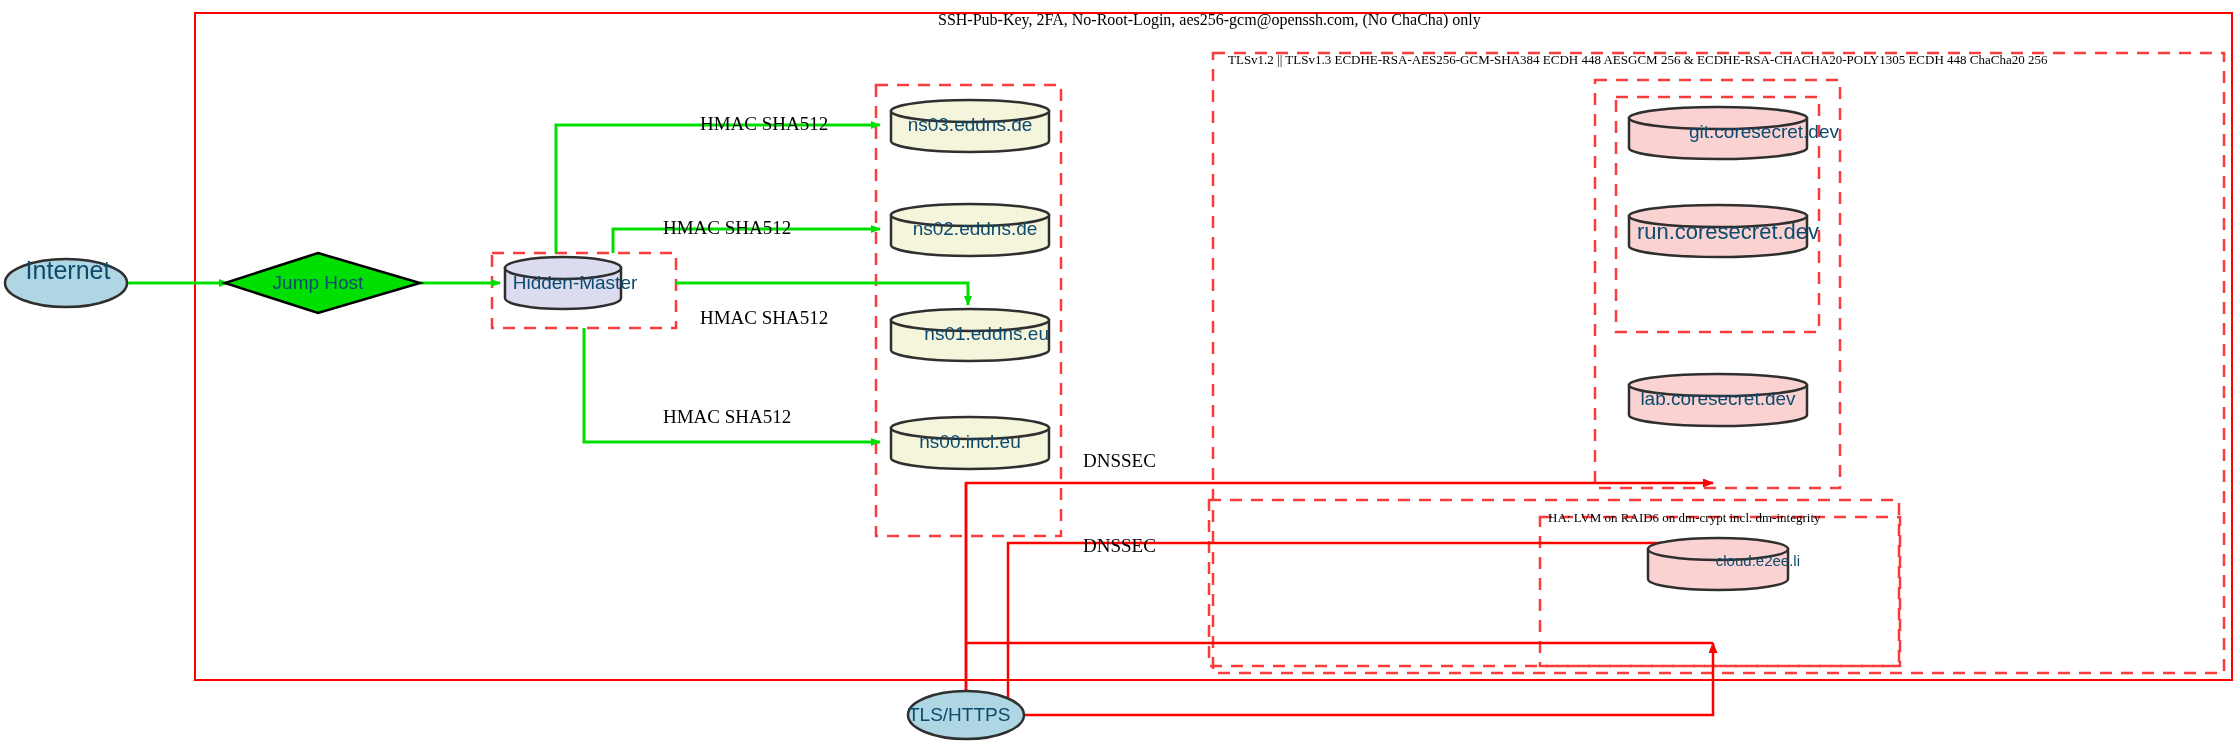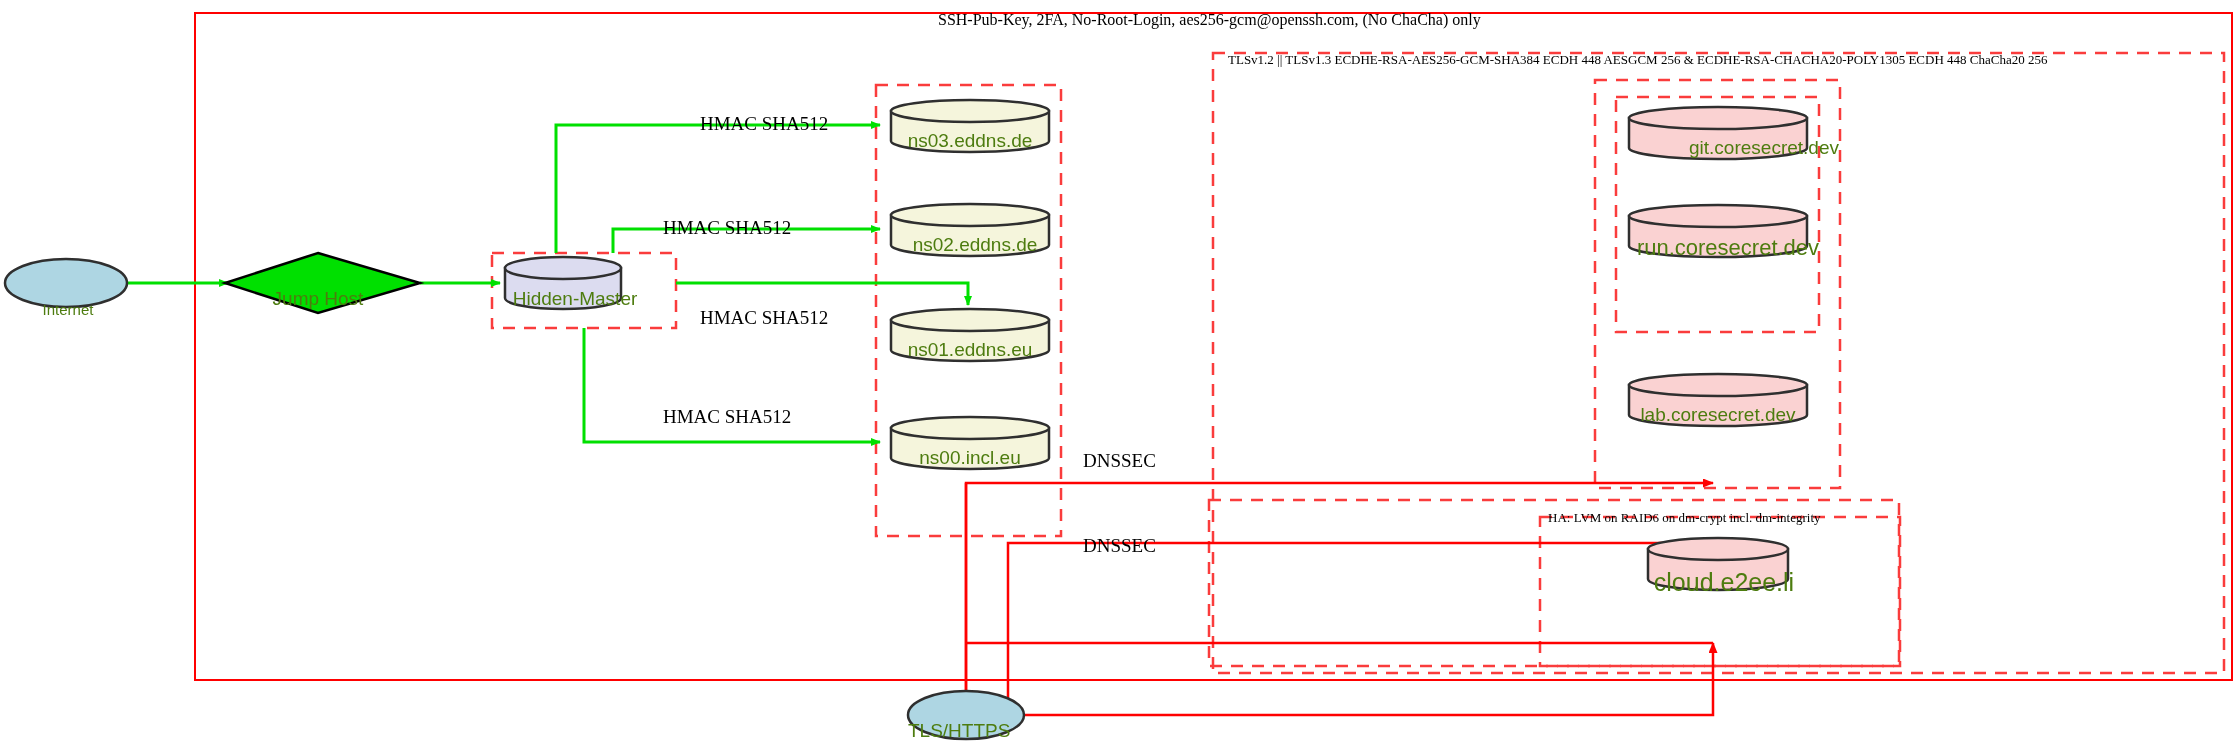--- a/index.html
+++ b/index.html
@@ -2,23 +2,23 @@
 <html><head>
 <meta charset="utf-8">
 <title>Network Security Architecture Diagram</title>
 <style>
   html,body{margin:0;padding:0;background:#ffffff;}
   body{width:2240px;height:744px;position:relative;overflow:hidden;
        font-family:"Liberation Sans",sans-serif;}
   #canvas{position:absolute;left:0;top:0;width:2240px;height:744px;}
   .lbl{position:absolute;white-space:nowrap;color:#000;}
   .lbl-serif{font-family:"Liberation Serif",serif;}
-  .node-text{position:absolute;white-space:nowrap;color:#4d7c0f;
+  .node-text{position:absolute;white-space:nowrap;color:#0c4a6e;
              font-family:"Liberation Sans",sans-serif;
-             text-align:center;margin-top:16px;}
+             text-align:center;}
   svg{position:absolute;left:0;top:0;}
 </style>
 </head>
 <body>
 
 <svg id="canvas" width="2240" height="744" xmlns="http://www.w3.org/2000/svg">
   <defs>
     <marker id="arrGreen" markerWidth="10" markerHeight="8" refX="9" refY="4" orient="auto" markerUnits="userSpaceOnUse">
       <path d="M0,0 L10,4 L0,8 z" fill="#00e000"></path>
     </marker>
@@ -115,35 +115,35 @@
 
   <ellipse cx="966" cy="715" rx="58" ry="24" fill="#aed6e3" stroke="#2f2f2f" stroke-width="2.5"></ellipse>
 </svg>
 
 <div class="lbl lbl-serif" style="left:938px;top:11px;font-size:16px;">SSH-Pub-Key, 2FA, No-Root-Login, aes256-gcm@openssh.com, (No ChaCha) only</div>
 
 <div class="lbl lbl-serif" style="left:1228px;top:52px;font-size:13px;">TLSv1.2 || TLSv1.3 ECDHE-RSA-AES256-GCM-SHA384 ECDH 448 AESGCM 256 &amp; ECDHE-RSA-CHACHA20-POLY1305 ECDH 448 ChaCha20 256</div>
 
 <div class="lbl lbl-serif" style="left:1548px;top:510px;font-size:13px;">HA: LVM on RAID6 on dm-crypt incl. dm-integrity</div>
 
-<div class="node-text" style="left:6px;top:285px;width:124px;font-size:15px;">Internet</div>
+<div class="node-text" style="left:6px;top:256px;width:124px;font-size:25px;">Internet</div>
 
 <div class="node-text" style="left:258px;top:272px;width:120px;font-size:19px;">Jump Host</div>
 
 <div class="node-text" style="left:505px;top:272px;width:140px;font-size:19px;">Hidden-Master</div>
 
 <div class="node-text" style="left:891px;top:114px;width:158px;font-size:19px;">ns03.eddns.de</div>
 <div class="node-text" style="left:891px;top:218px;width:168px;font-size:19px;">ns02.eddns.de</div>
-<div class="node-text" style="left:891px;top:323px;width:158px;font-size:19px;">ns01.eddns.eu</div>
+<div class="node-text" style="left:891px;top:323px;width:158px;font-size:19px;text-align:right;">ns01.eddns.eu</div>
 <div class="node-text" style="left:891px;top:431px;width:158px;font-size:19px;">ns00.incl.eu</div>
 
 <div class="node-text" style="left:1629px;top:121px;width:178px;font-size:19px;padding-left:46px;">git.coresecret.dev</div>
 <div class="node-text" style="left:1629px;top:219px;width:198px;font-size:22px;">run.coresecret.dev</div>
 <div class="node-text" style="left:1629px;top:388px;width:178px;font-size:19px;">lab.coresecret.dev</div>
-<div class="node-text" style="left:1648px;top:552px;width:152px;font-size:25px;">cloud.e2ee.li</div>
+<div class="node-text" style="left:1648px;top:552px;width:152px;font-size:15px;text-align:right;">cloud.e2ee.li</div>
 
 <div class="node-text" style="left:908px;top:704px;width:96px;font-size:19px;">TLS/HTTPS</div>
 
 <div class="lbl lbl-serif" style="left:700px;top:113px;font-size:19px;">HMAC SHA512</div>
 <div class="lbl lbl-serif" style="left:663px;top:217px;font-size:19px;">HMAC SHA512</div>
 <div class="lbl lbl-serif" style="left:700px;top:307px;font-size:19px;">HMAC SHA512</div>
 <div class="lbl lbl-serif" style="left:663px;top:406px;font-size:19px;">HMAC SHA512</div>
 
 <div class="lbl lbl-serif" style="left:1083px;top:450px;font-size:19px;">DNSSEC</div>
 <div class="lbl lbl-serif" style="left:1083px;top:535px;font-size:19px;">DNSSEC</div>

